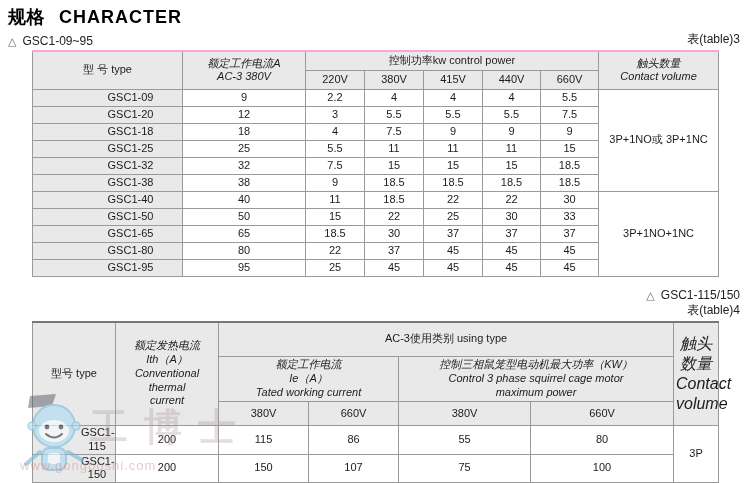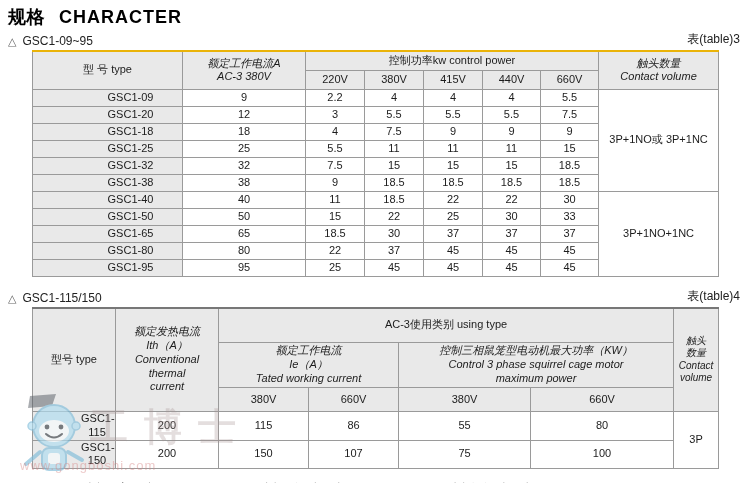--- a/index.html
+++ b/index.html
@@ -41,27 +41,27 @@
     font-size:11px; color:#1c1c1c;
   }
   th, td {
     border:1px solid #9a9a9a;
     text-align:center; vertical-align:middle;
     padding:0 2px; font-weight:normal;
     line-height:1.25;
   }
   th { background:#e9e9e9; }
   td.model { background:#e9e9e9;padding-left:48px; }
-  .t3 { border-top:2px solid #eab308; margin-top:2px; }
+  .t3 { border-top:2px solid #f9a8d4; margin-top:2px; }
   .t3 tr.hrow th { height:19px; }
   .t3 tr.drow td { height:17px; }
   .t4 { border-top:2px solid #777; margin-top:2px; }
   .t4 tr.drow td { height:23px; }
   .ml { white-space:pre-line;font-style:italic; }
-  .small { font-size:10px; }
+  .small { font-size:16px; }
   
   .legend {
     margin:12px 0 0 40px;
     display:flex; gap:58px;
     font-size:12.5px; color:#111;
   }
   
   .wm {
     position:absolute; left:12px; top:392px;
     width:300px; height:88px;
@@ -225,21 +225,21 @@
       <td>95</td>
       <td>25</td>
       <td>45</td>
       <td>45</td>
       <td>45</td>
       <td>45</td>
     </tr>
   </tbody>
     </table>
 
-  <div class="sectionline" style="margin-top:9px;">
+  <div class="sectionline" style="margin-top:9px;flex-direction:column;">
     <span><span class="tri">△</span><span>GSC1-115/150</span></span>
     <span class="tableref">表(table)4</span>
   </div>
 
   <table class="t4">
     <colgroup>
       <col style="width:83px">
         <col style="width:103px">
       <col style="width:90px">
         <col style="width:90px">

